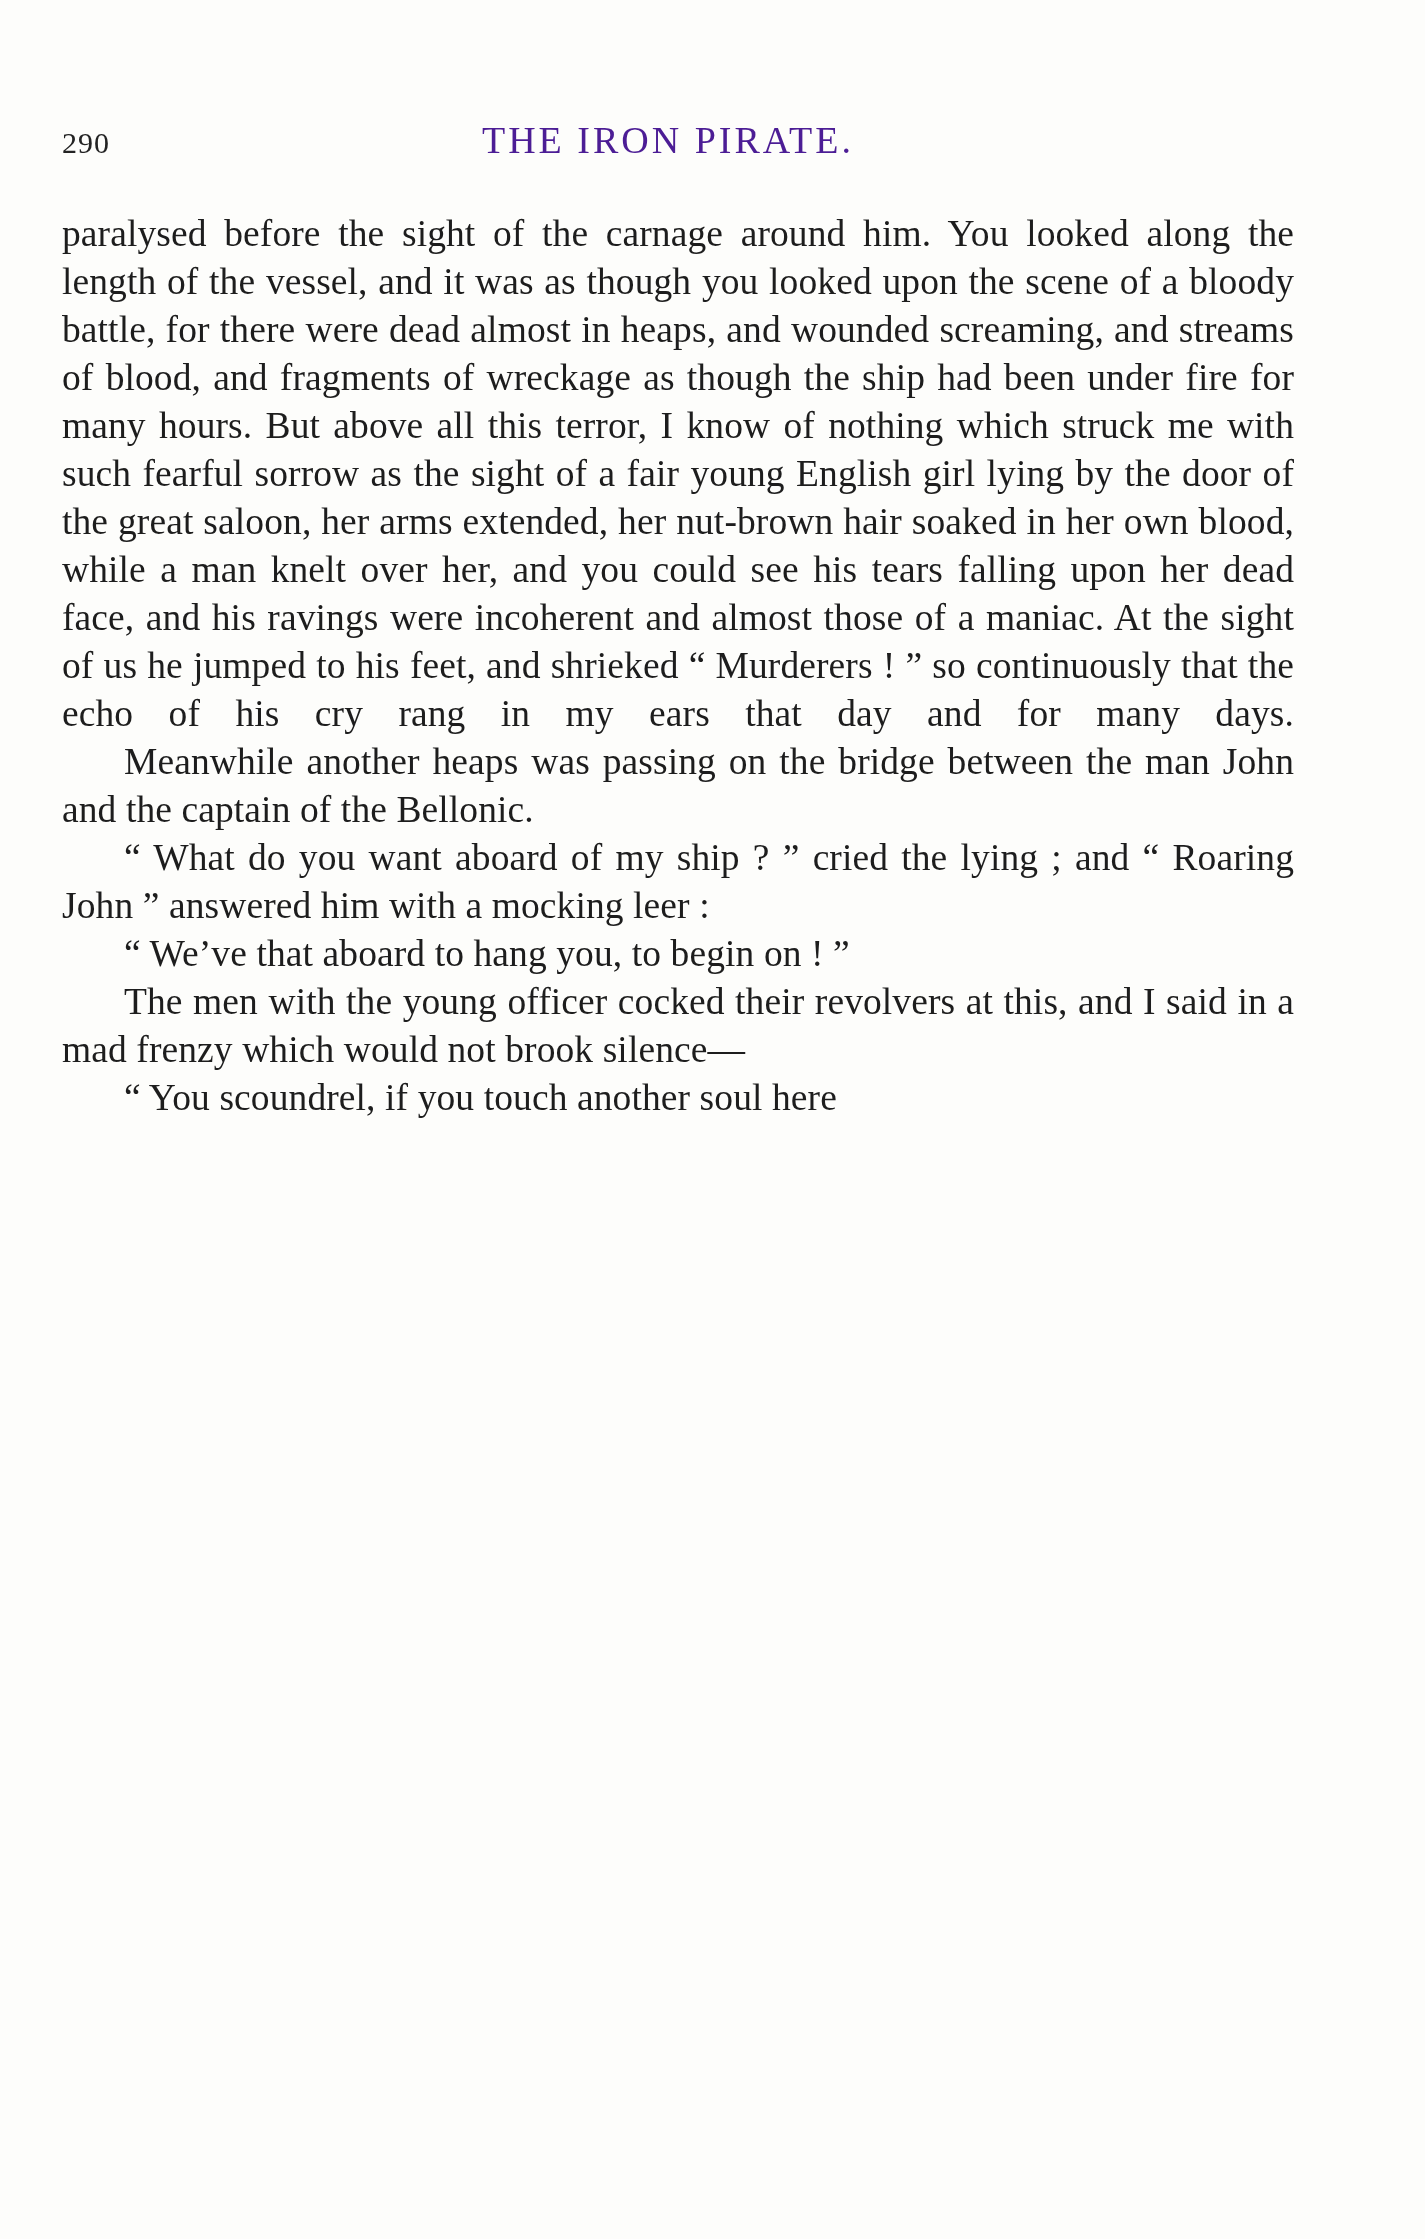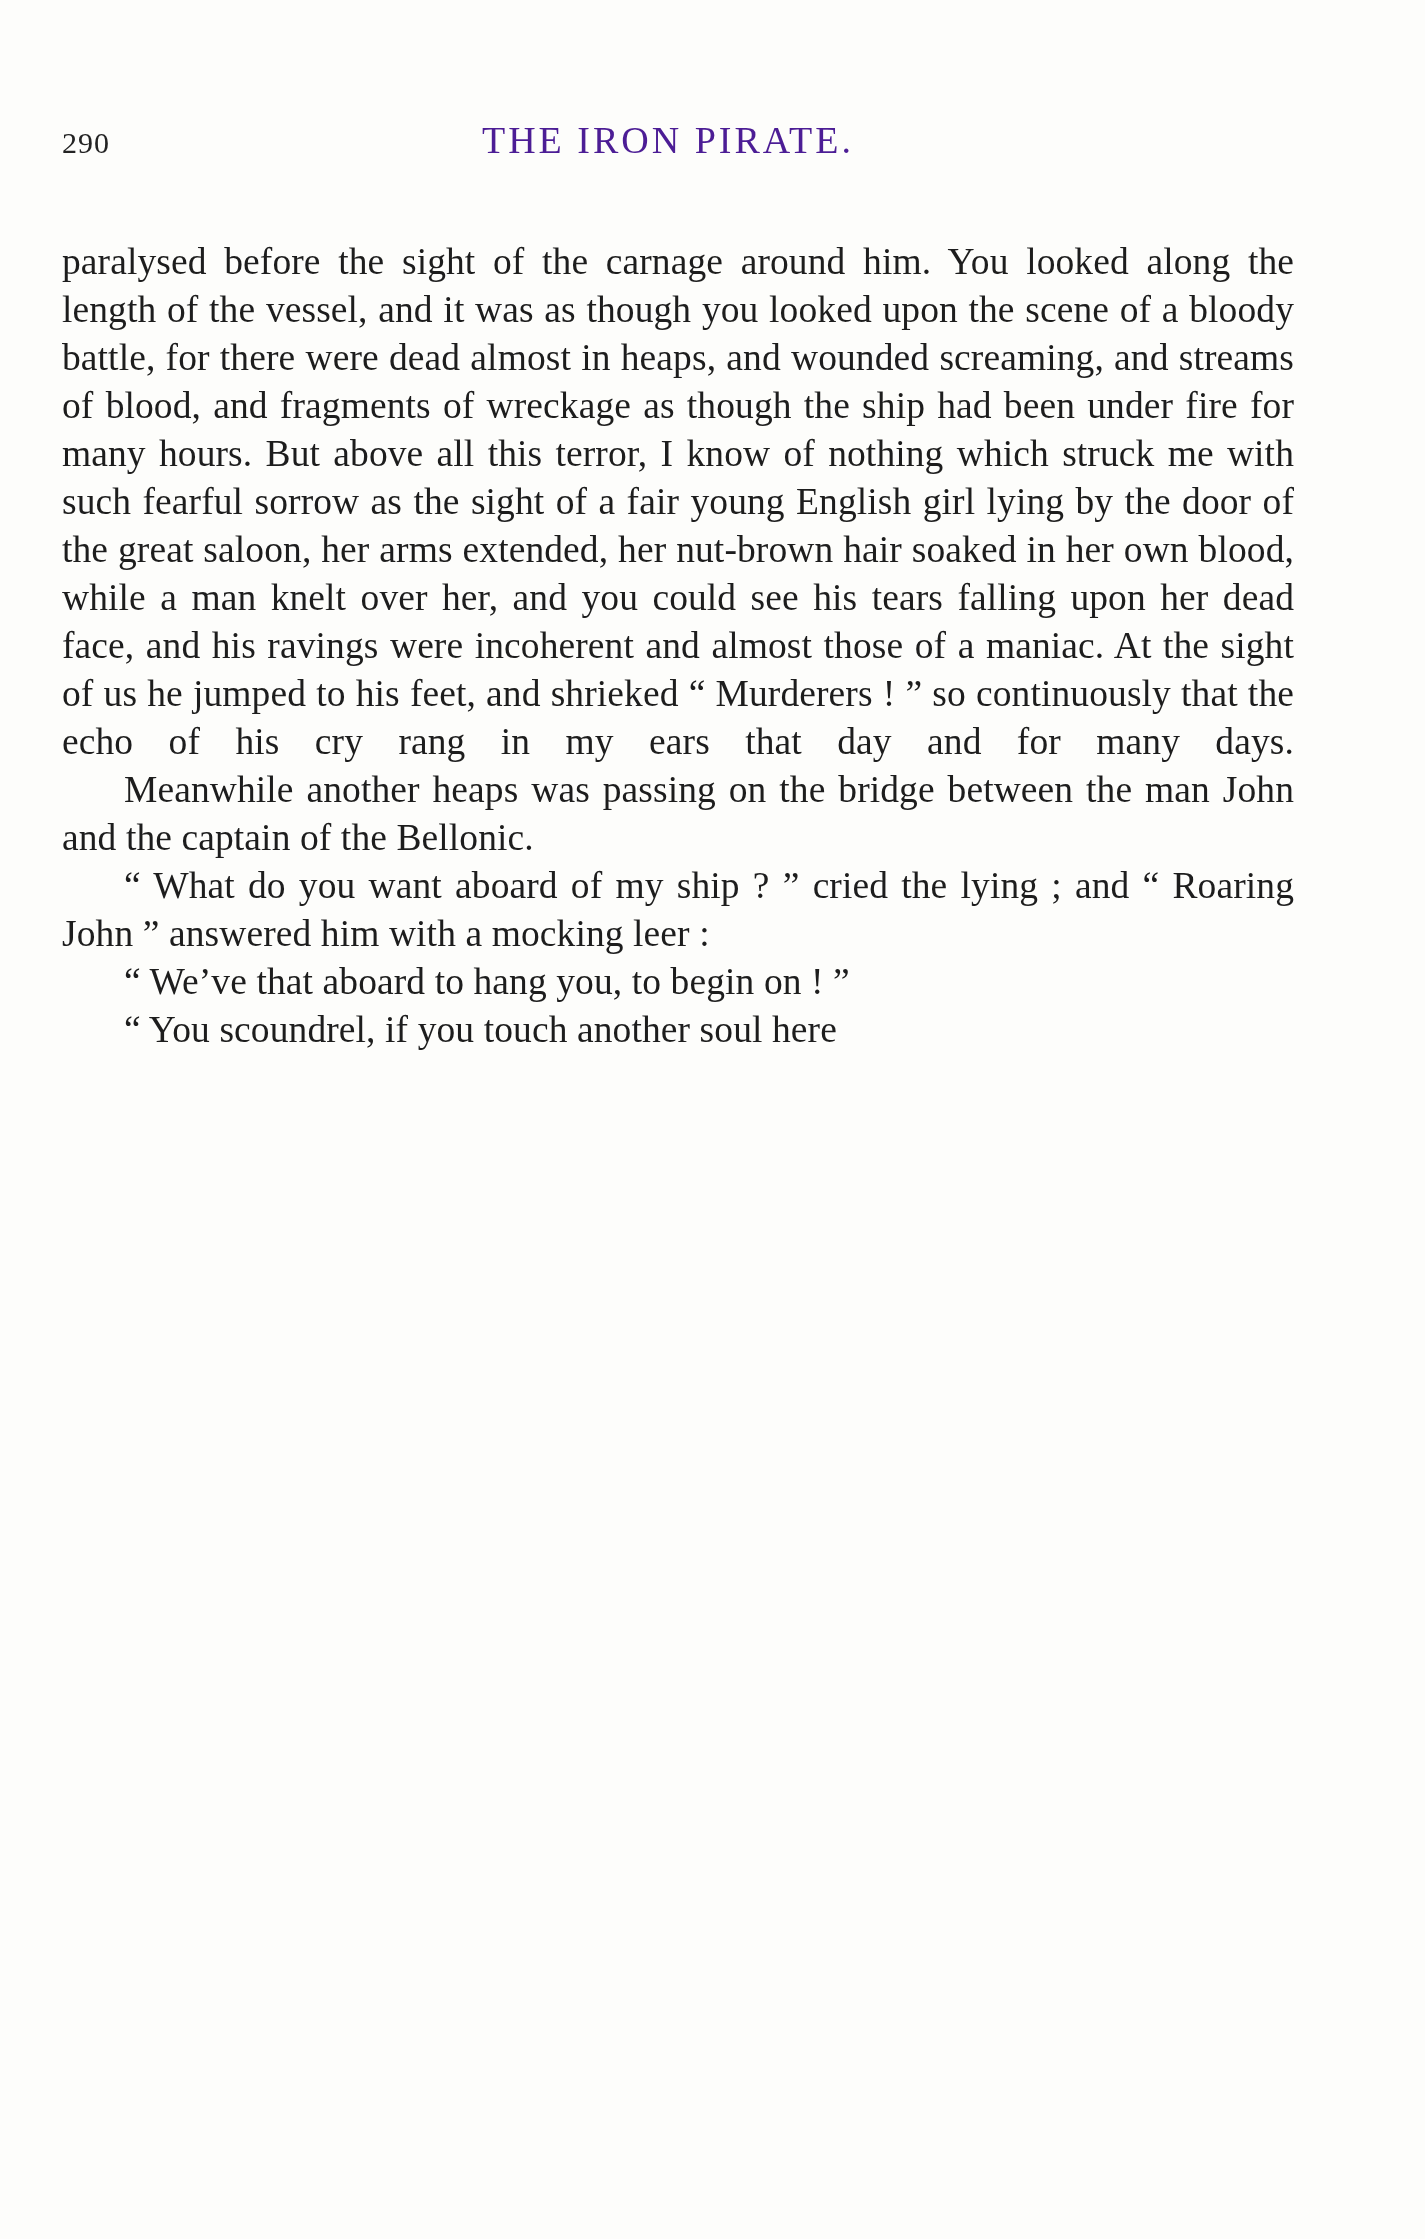--- a/index.html
+++ b/index.html
@@ -25,21 +25,21 @@
   .page-inner {
     position: absolute;
     left: 62px;
     top: 118px;
     width: 1232px;
   }
   .header-row {
     display: flex;
     align-items: baseline;
     width: 100%;
-    margin-bottom: 76px;
+    margin-bottom: 48px;
   }
   .folio {
     font-size: 30px;
     letter-spacing: 1px;
     width: 110px;
     flex: 0 0 110px;
     color: #232323;
   }
   .running-head {
     flex: 1 1 auto;
@@ -89,18 +89,19 @@
     <div class="body-text">
 
       <p class="full-just">paralysed before the sight of the carnage around him.  You looked along the length of the vessel, and it was as though you looked upon the scene of a bloody battle, for there were dead almost in heaps, and wounded screaming, and streams of blood, and fragments of wreckage as though the ship had been under fire for many hours.  But above all this terror, I know of nothing which struck me with such fearful sorrow as the sight of a fair young English girl lying by the door of the great saloon, her arms extended, her nut-brown hair soaked in her own blood, while a man knelt over her, and you could see his tears falling upon her dead face, and his ravings were incoherent and almost those of a maniac.  At the sight of us he jumped to his feet, and shrieked “ Murderers ! ” so continuously that the echo of his cry rang in my ears that day and for many days.</p>
 
       <p class="indent no-just-last"><span>Meanwhile another heaps was passing on the bridge between the man John and the captain of the </span><span class="it">Bellonic</span><span>.</span></p>
 
       <p class="indent no-just-last">“ What do you want aboard of my ship ? ” cried the lying ; and “ Roaring John ” answered him with a mocking leer :</p>
 
       <p class="indent no-just-last">“ We’ve that aboard to hang you, to begin on ! ”</p>
 
+      <p class="indent no-just-last">The men with the young officer cocked their revolvers at this, and I said in a mad frenzy which would not brook silence—</p>
 
       <p class="indent no-just-last">“ You scoundrel, if you touch another soul here</p>
 
     </div>
   </div>
 </div>
 
 </body></html>

